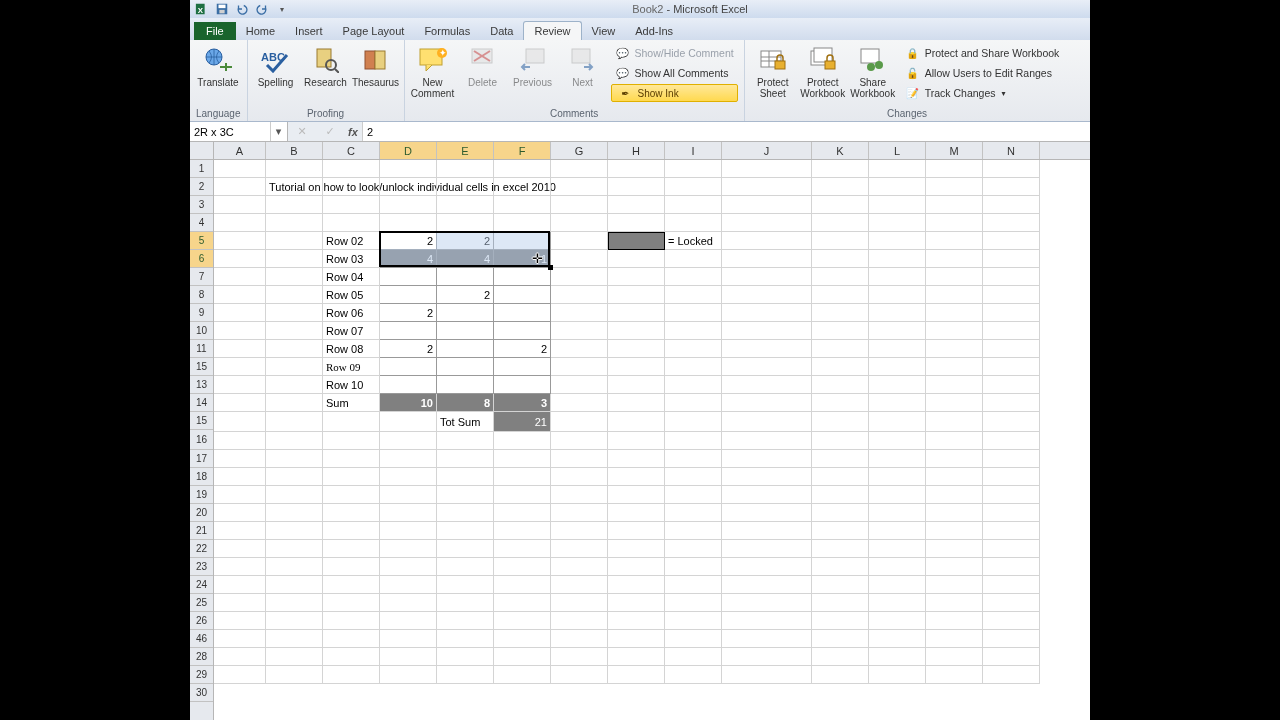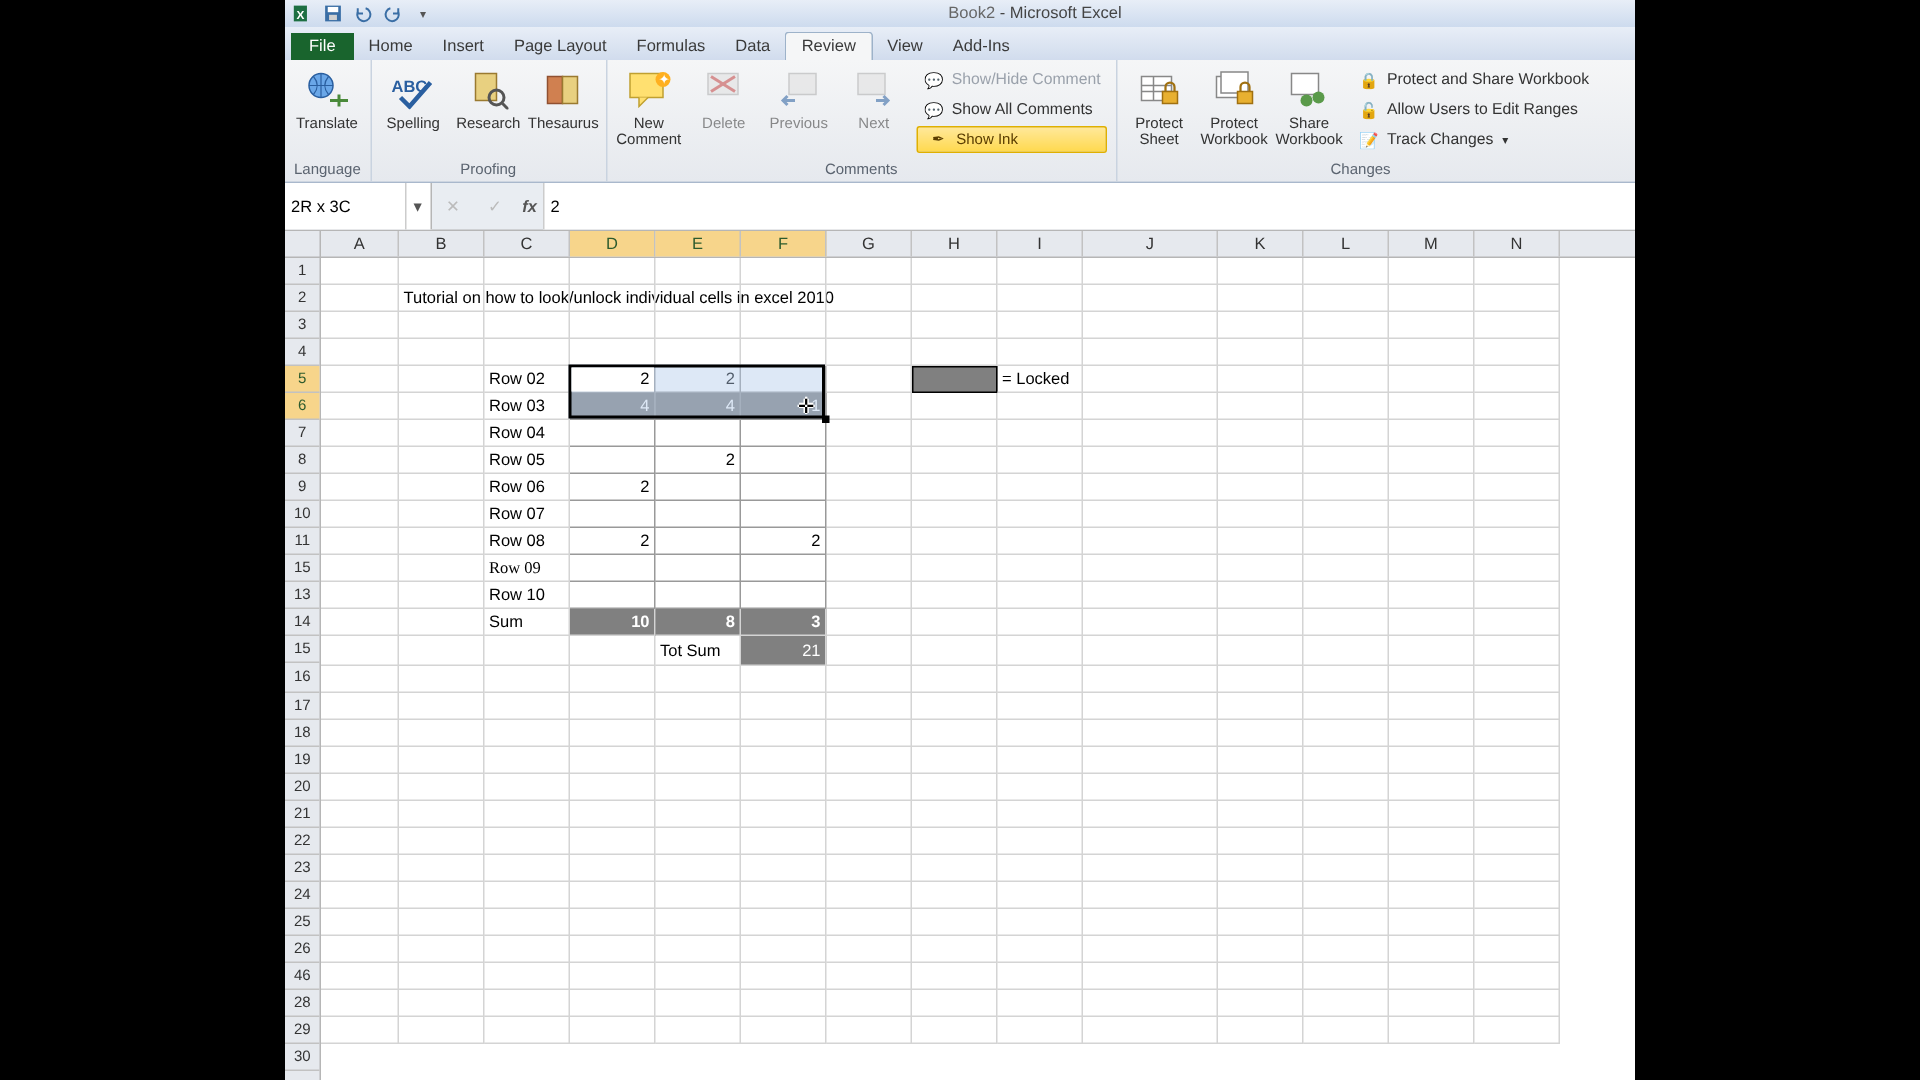--- a/index.html
+++ b/index.html
@@ -28,21 +28,21 @@
   .big-btn { display: flex; flex-direction: column; align-items: center; width: 44px; font-size: 10px; color: #333; cursor: pointer; padding-top:2px;}
   .big-btn .ico { width: 32px; height: 32px; margin-bottom: 1px; display:flex; align-items:center; justify-content:center;}
   .big-btn span { text-align: center; line-height: 11px; }
   .mini-list { display: flex; flex-direction: column; gap: 2px; font-size: 10.5px; color: #333; padding-top:2px;}
   .mini-item { display: flex; align-items: center; gap: 4px; height: 18px; cursor: pointer; padding: 0 4px;}
   .mini-item.disabled { color: #9aa1ab; }
   .mini-item .m-ico { width:16px; height:16px; display:flex; align-items:center; justify-content:center;}
   .mini-item.showink { border:1px solid #e0b000; background: linear-gradient(#ffe89a,#ffd94f); border-radius:2px; font-size:10px; padding:1px 6px; color:#5a3d00;}
 
   
-  .fbar { height: 32px; border-bottom: 1px solid #b6b6b6; display: flex; align-items: stretch; font-size: 11px; background:#e9edf2;}
+  .fbar { height: 20px; border-bottom: 1px solid #b6b6b6; display: flex; align-items: stretch; font-size: 11px; background:#e9edf2;}
   .namebox { width: 98px; border-right: 1px solid #b6b6b6; display:flex; align-items:center; background:#fff;}
   .namebox input { border:none; width:80px; font-size:11px; padding-left:4px; outline:none; }
   .namebox .dd { width:16px; text-align:center; color:#555; border-left:1px solid #ccc; height:100%; display:flex; align-items:center; justify-content:center;}
   .fx-btns { width: 56px; display:flex; align-items:center; justify-content:space-around; color:#888;}
   .fx-btns span { font-size:11px; }
   .fx-label { width:18px; font-style:italic; font-weight:bold; color:#555; display:flex; align-items:center; justify-content:center;}
   .formula-input { flex:1; background:#fff; border-left:1px solid #ccc; display:flex; align-items:center; padding-left:4px;}
 
   
   .grid-wrap { position: relative; height: calc(720px - 18px - 22px - 82px - 20px); overflow:hidden; background:#fff;}

